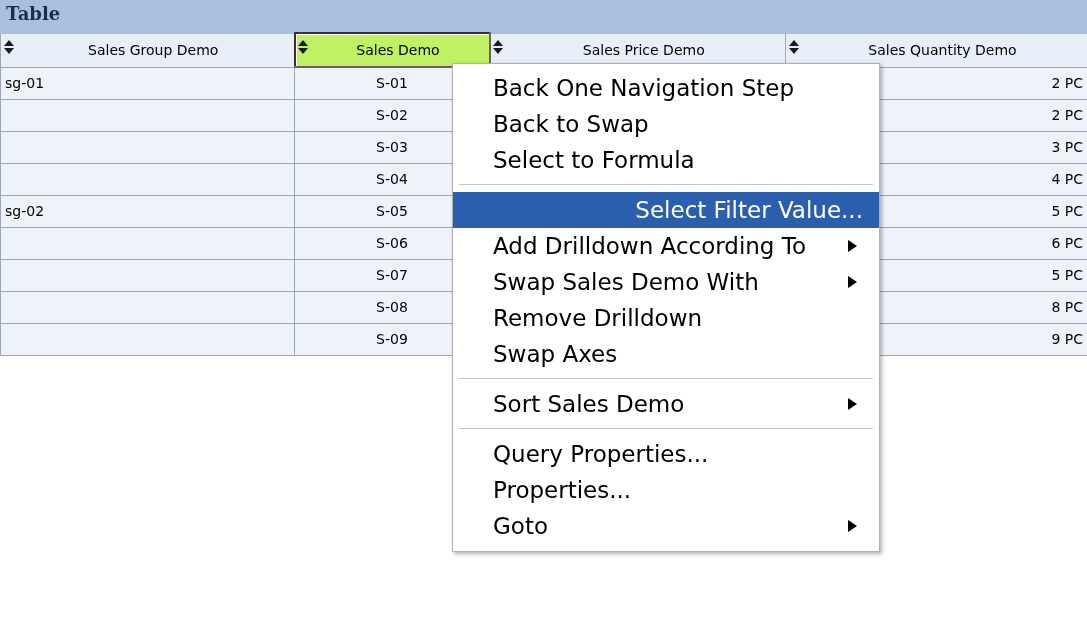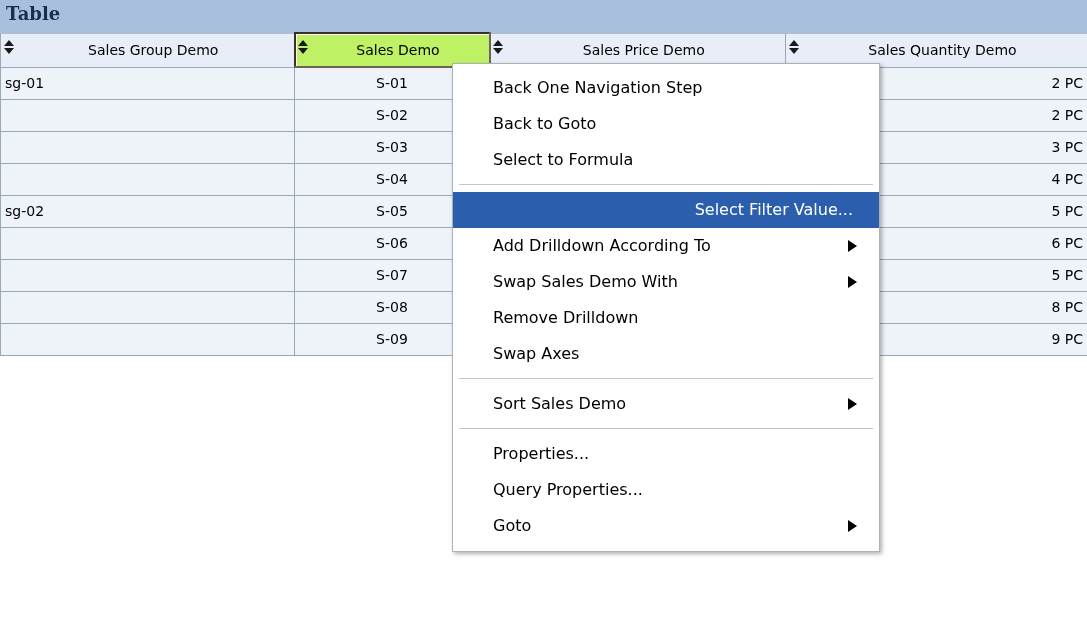--- a/index.html
+++ b/index.html
@@ -135,22 +135,22 @@
     box-shadow: 2px 2px 4px rgba(0,0,0,0.30);
     padding: 6px 0 7px 0;
     box-sizing: border-box;
     z-index: 20;
   }
   .menu-item {
     position: relative;
     height: 36px;
     line-height: 36px;
     padding-left: 40px;
-    padding-right: 26px;
-    font-size: 16px;
+    padding-right: 16px;
+    font-size: 23px;
     color: #000000;
     white-space: nowrap;
     cursor: default;
   }
   .menu-item.selected {
     background: #2b5fad;
     color: #ffffff;
     text-align: right;
   }
   .menu-item .arrow {
@@ -271,27 +271,27 @@
           <td class="cell c-char">S-09</td>
           <td class="cell c-char"></td>
           <td class="cell c-num">9 PC</td>
         </tr>
       </tbody>
   </table>
 </div>
 
 <div id="context-menu">
     <div class="menu-item"><span>Back One Navigation Step</span></div>
-    <div class="menu-item"><span>Back to Goto</span></div>
+    <div class="menu-item"><span>Back to Swap</span></div>
     <div class="menu-item"><span>Select to Formula</span></div>
     <div class="menu-sep"></div>
     <div class="menu-item selected"><span>Select Filter Value...</span></div>
     <div class="menu-item"><span>Add Drilldown According To</span><span class="arrow"></span></div>
     <div class="menu-item"><span>Swap Sales Demo With</span><span class="arrow"></span></div>
     <div class="menu-item"><span>Remove Drilldown</span></div>
     <div class="menu-item"><span>Swap Axes</span></div>
     <div class="menu-sep"></div>
     <div class="menu-item"><span>Sort Sales Demo</span><span class="arrow"></span></div>
     <div class="menu-sep"></div>
+    <div class="menu-item"><span>Query Properties...</span></div>
     <div class="menu-item"><span>Properties...</span></div>
-    <div class="menu-item"><span>Query Properties...</span></div>
     <div class="menu-item"><span>Goto</span><span class="arrow"></span></div>
   </div>
 
 </body></html>

